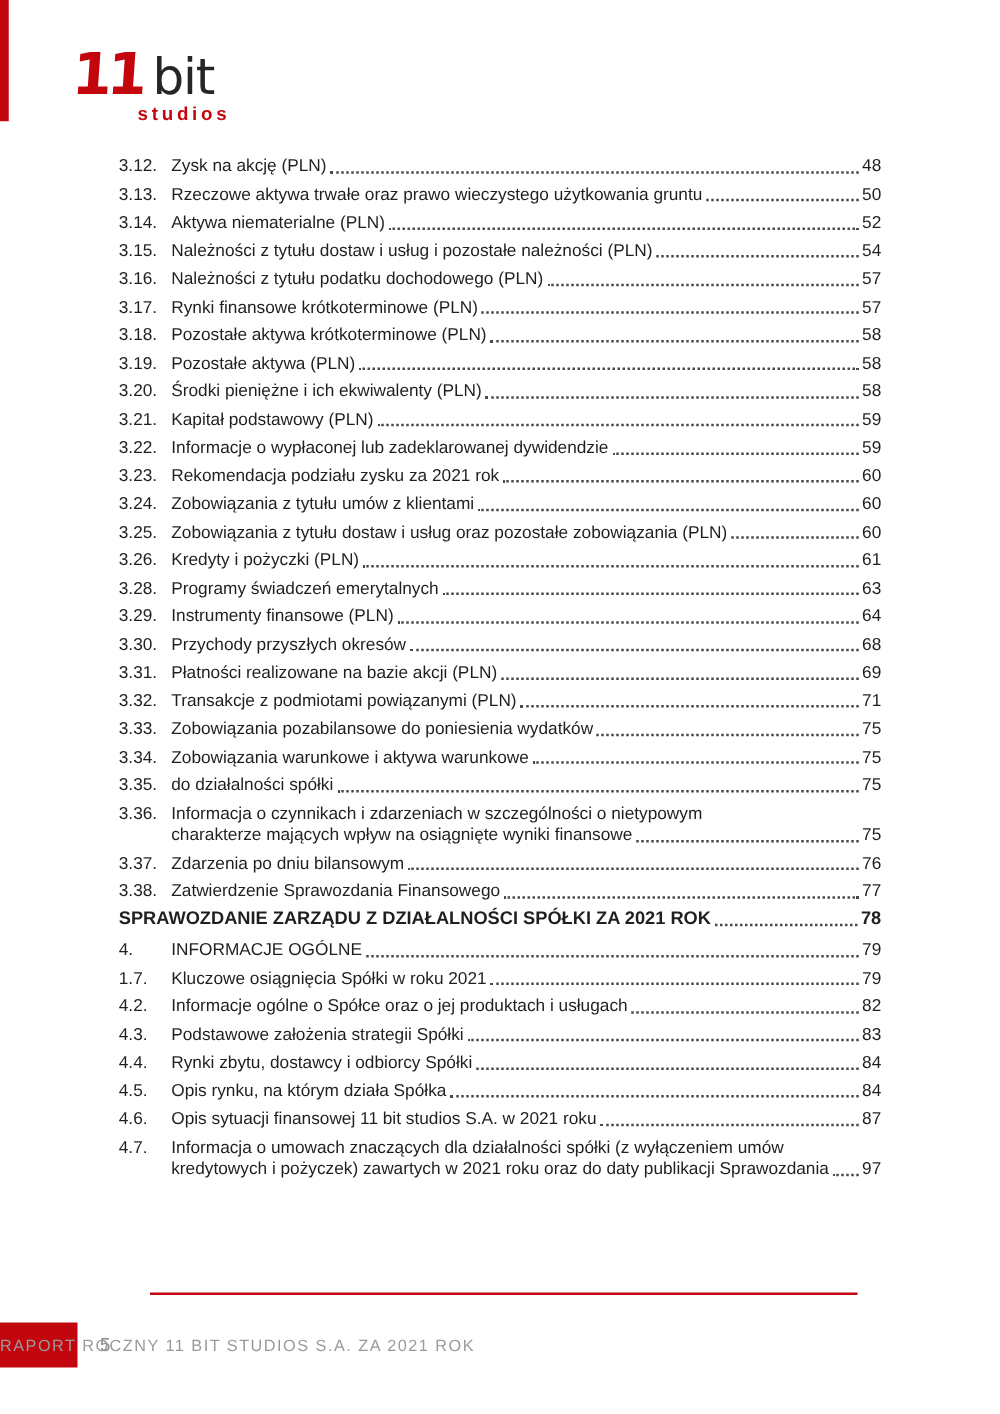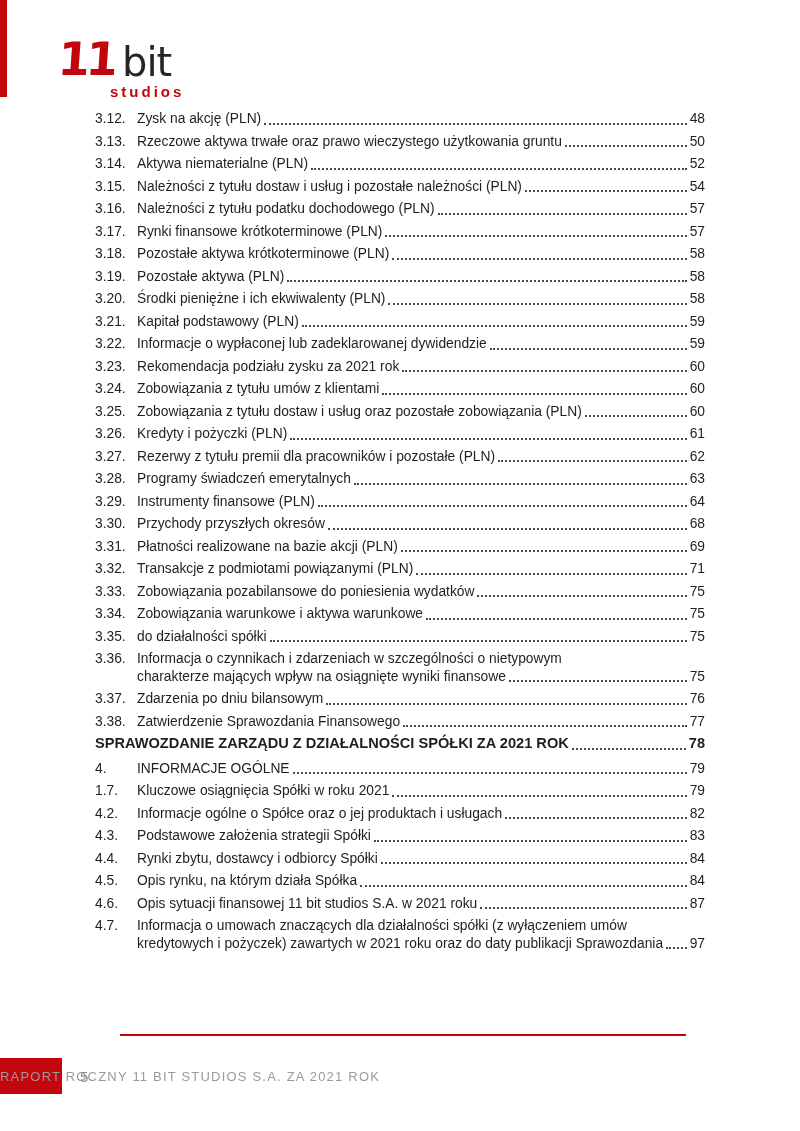--- a/index.html
+++ b/index.html
@@ -26,21 +26,21 @@
   .logo-bit{
     color:#262626;font-weight:400;font-size:40px;letter-spacing:-1px;margin-left:8px;
     font-family:"DejaVu Sans",sans-serif;
   }
   .logo-studios{
     color:var(--accent);font-weight:700;font-size:15px;letter-spacing:3px;
     margin:2px 4px 0 52px;
   }
   
   .toc{
-    position:absolute;left:95px;right:95px;top:110px;
+    position:absolute;left:95px;right:95px;top:124px;
     font-size:13.8px;
   }
   .toc-entry{display:flex;margin-bottom:5px;}
   .toc-entry.bold{font-weight:bold;font-size:14.6px;margin-top:5px;margin-bottom:7px;justify-content:center;}
   .toc-num{flex:0 0 42px;line-height:17.5px;}
   .toc-body{flex:1 1 auto;min-width:0;}
   .toc-line{display:flex;line-height:17.5px;}
   .toc-title{flex:0 1 auto;white-space:nowrap;}
   .toc-dots{flex:1 1 0;min-width:8px;position:relative;margin:0 3px;}
   .toc-dots::after{
@@ -217,30 +217,20 @@
     <span class="toc-num">3.26.</span>
     <span class="toc-body">
         <div class="toc-line">
           <span class="toc-title">Kredyty i pożyczki (PLN)</span>
           <span class="toc-dots"></span>
           <span class="toc-page">61</span>
         </div>
       </span>
   </div>
     <div class="toc-entry">
-    <span class="toc-num">3.27.</span>
-    <span class="toc-body">
-        <div class="toc-line">
-          <span class="toc-title">Rezerwy z tytułu premii dla pracowników i pozostałe (PLN)</span>
-          <span class="toc-dots"></span>
-          <span class="toc-page">62</span>
-        </div>
-      </span>
-  </div>
-    <div class="toc-entry">
     <span class="toc-num">3.28.</span>
     <span class="toc-body">
         <div class="toc-line">
           <span class="toc-title">Programy świadczeń emerytalnych</span>
           <span class="toc-dots"></span>
           <span class="toc-page">63</span>
         </div>
       </span>
   </div>
     <div class="toc-entry">

